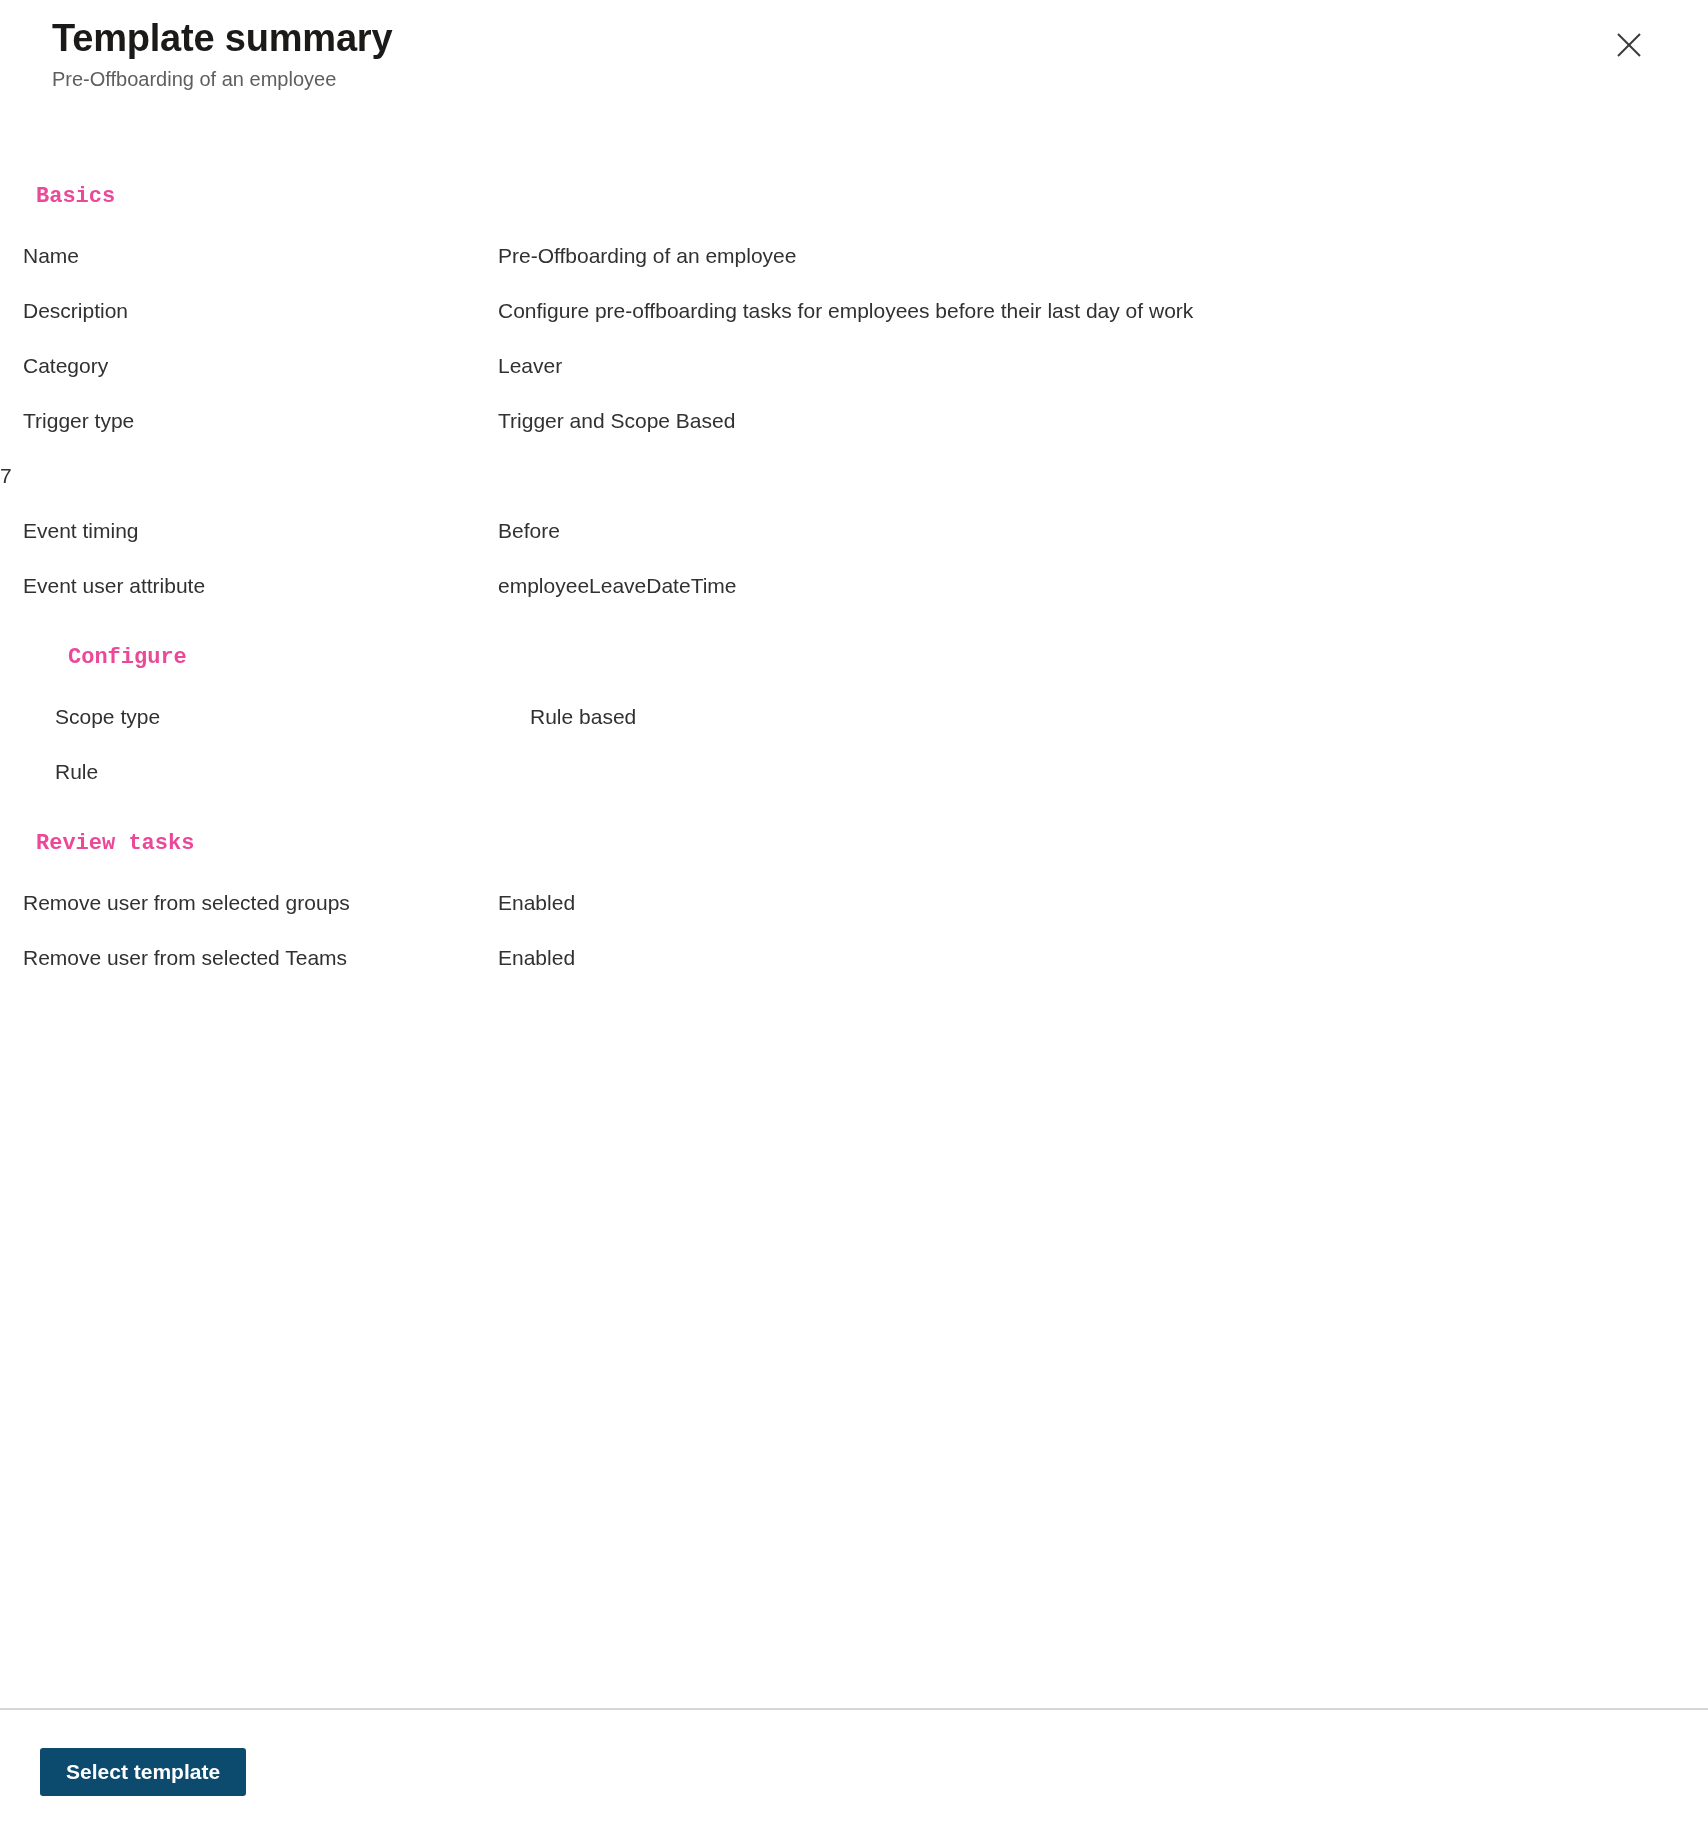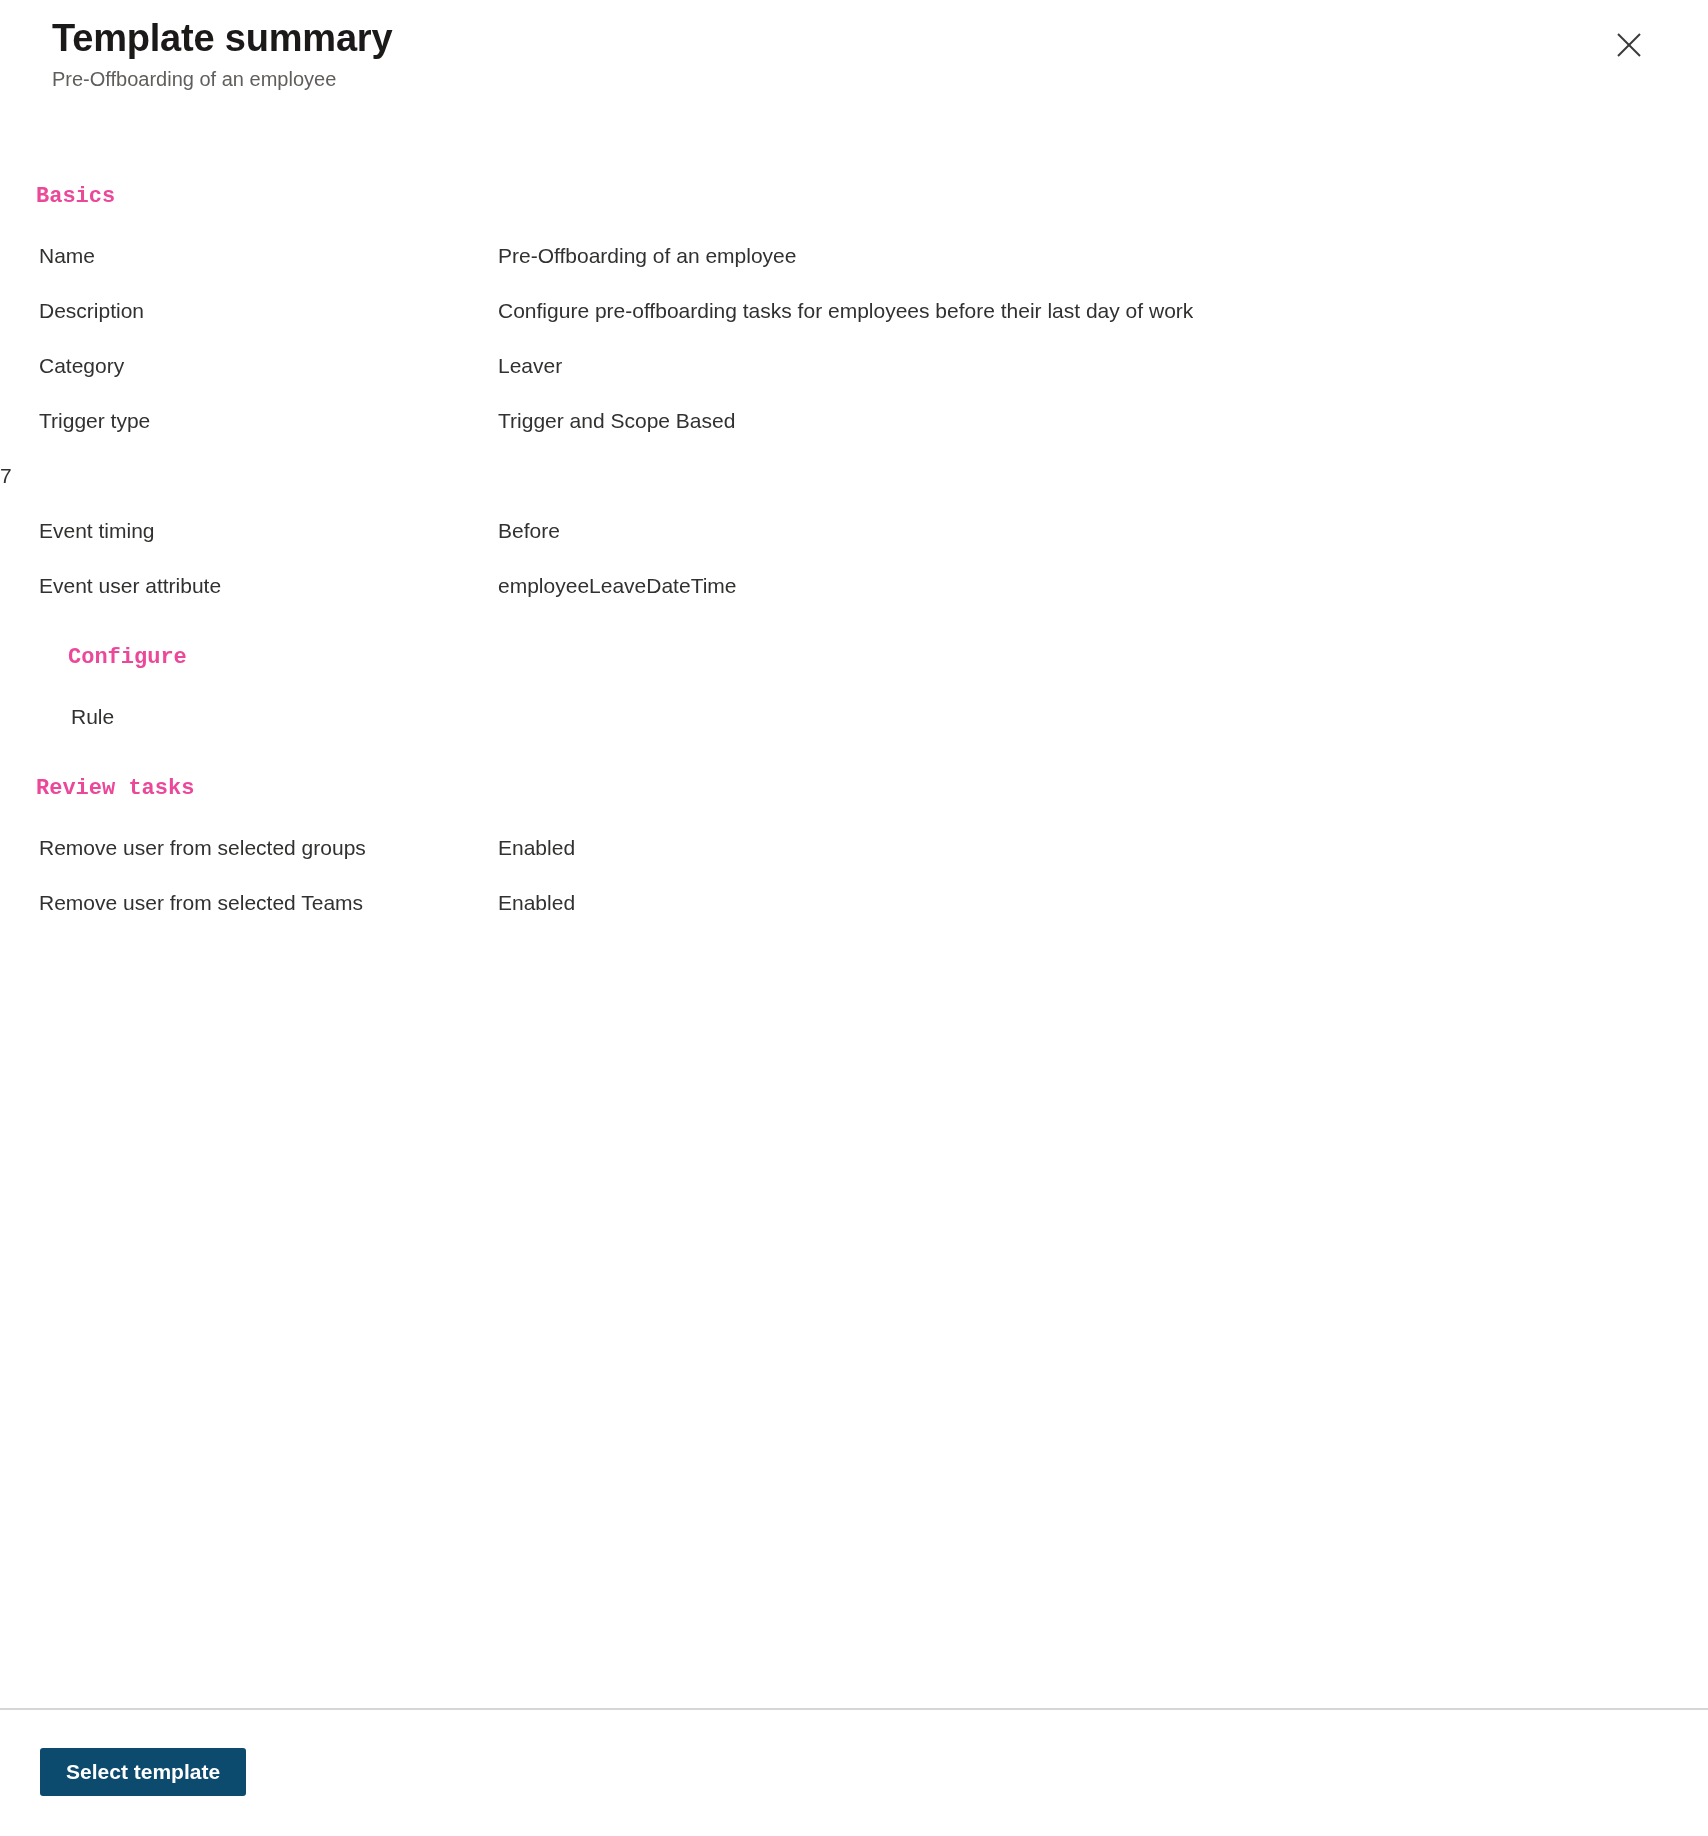--- a/index.html
+++ b/index.html
@@ -90,21 +90,21 @@
     margin-top: 24px;
   }
   .kv-row {
     display: flex;
     align-items: flex-start;
     min-height: 55px;
     line-height: 55px;
   }
   .kv-label {
     width: 498px;
-    padding-left: 39px;
+    padding-left: 23px;
     box-sizing: border-box;
     font-size: 21px;
     font-weight: 400;
     color: #323130;
     white-space: nowrap;
   }
   .kv-value {
     flex: 1;
     font-size: 21px;
     font-weight: 400;
@@ -192,20 +192,24 @@
       <div class="kv-row">
         <div class="kv-label">Event user attribute</div>
         <div class="kv-value">employeeLeaveDateTime</div>
       </div>
     </div>
 
     <div class="section" id="section-configure">
       <div class="section-title">Configure</div>
 
       <div class="kv-row">
+        <div class="kv-label">Scope type</div>
+        <div class="kv-value">Rule based</div>
+      </div>
+      <div class="kv-row">
         <div class="kv-label">Rule</div>
         <div class="kv-value"></div>
       </div>
     </div>
 
     <div class="section" id="section-review">
       <div class="section-title">Review tasks</div>
 
       <div class="kv-row">
         <div class="kv-label">Remove user from selected groups</div>

